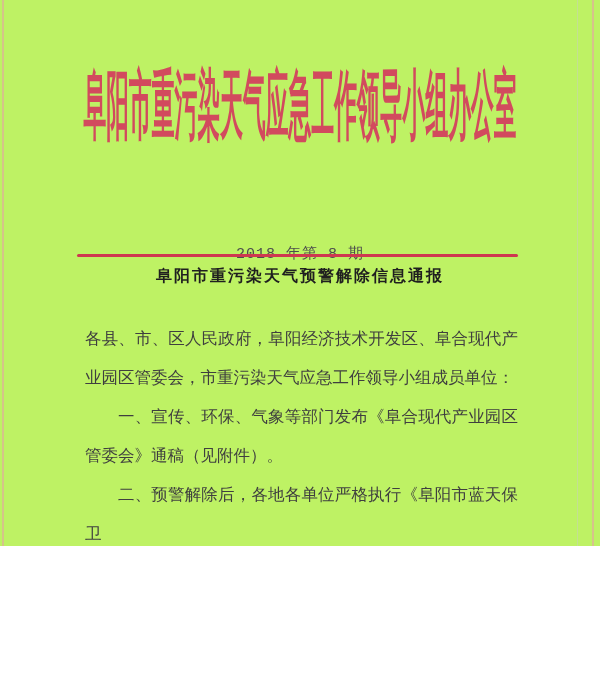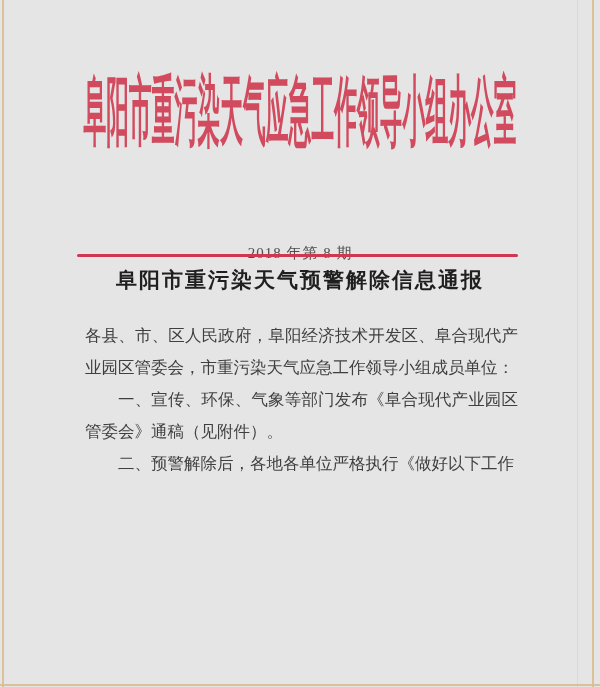--- a/index.html
+++ b/index.html
@@ -3,23 +3,24 @@
 <meta charset="utf-8">
 <style>
   html,body{margin:0;padding:0;}
   body{
     width:600px;height:687px;
     font-family:"Liberation Serif","DejaVu Serif",serif;
     background:#ffffff;
   }
   .page{
     position:relative;
-    width:600px;height:687px;
-    background:#e5e5e5;
+    width:600px;height:546px;
+    background:#bef264;
     overflow:hidden;
+    font-family:Liberation Mono, monospace;
   }
   
   .edge{position:absolute;pointer-events:none;}
   .edge-left{left:2px;top:0;width:2px;height:687px;background:#d9bc8f;opacity:.85;}
   .edge-right{left:592px;top:0;width:2px;height:687px;background:#d9bc8f;opacity:.9;}
   .edge-right-faint{left:577px;top:0;width:1px;height:687px;background:#c9c9c9;opacity:.45;}
   .edge-bottom{left:0;top:684px;width:600px;height:2px;background:#d9bc8f;opacity:.9;}
 
   
   .masthead{
@@ -49,30 +50,30 @@
 
   .red-rule{
     position:absolute;top:254px;left:77px;width:441px;height:3px;
     background:linear-gradient(#e05a6e,#c02a42);
     border-radius:2px;
   }
 
   .doc-title{
     position:absolute;top:266px;left:0;width:600px;
     text-align:center;
-    font-size:21px;
+    font-size:16px;
     font-weight:700;
     letter-spacing:2px;
     color:#1f1f1f;
   }
 
   .doc-body{
     position:absolute;top:320px;left:85px;width:433px;
     font-size:16.5px;
-    line-height:32px;
+    line-height:39px;
     color:#3f3f3f;
     text-align:justify;
   }
   .doc-body p{margin:0;}
   .doc-body p.indent{text-indent:33px;}
 </style>
 </head>
 <body>
 
 <div class="page">
@@ -88,16 +89,16 @@
 
   <div class="issue-line">2018 年第 8 期</div>
 
   <div class="red-rule" style="background: rgb(206, 56, 80);"></div>
 
   <div class="doc-title">阜阳市重污染天气预警解除信息通报</div>
 
   <div class="doc-body" id="doc-body">
       <p class="">各县、市、区人民政府，阜阳经济技术开发区、阜合现代产业园区管委会，市重污染天气应急工作领导小组成员单位：</p>
       <p class="indent">一、宣传、环保、气象等部门发布《阜合现代产业园区管委会》通稿（见附件）。</p>
-      <p class="indent">二、预警解除后，各地各单位严格执行《做好以下工作</p>
+      <p class="indent">二、预警解除后，各地各单位严格执行《阜阳市蓝天保卫</p>
     </div>
 
 </div>
 
 </body></html>

